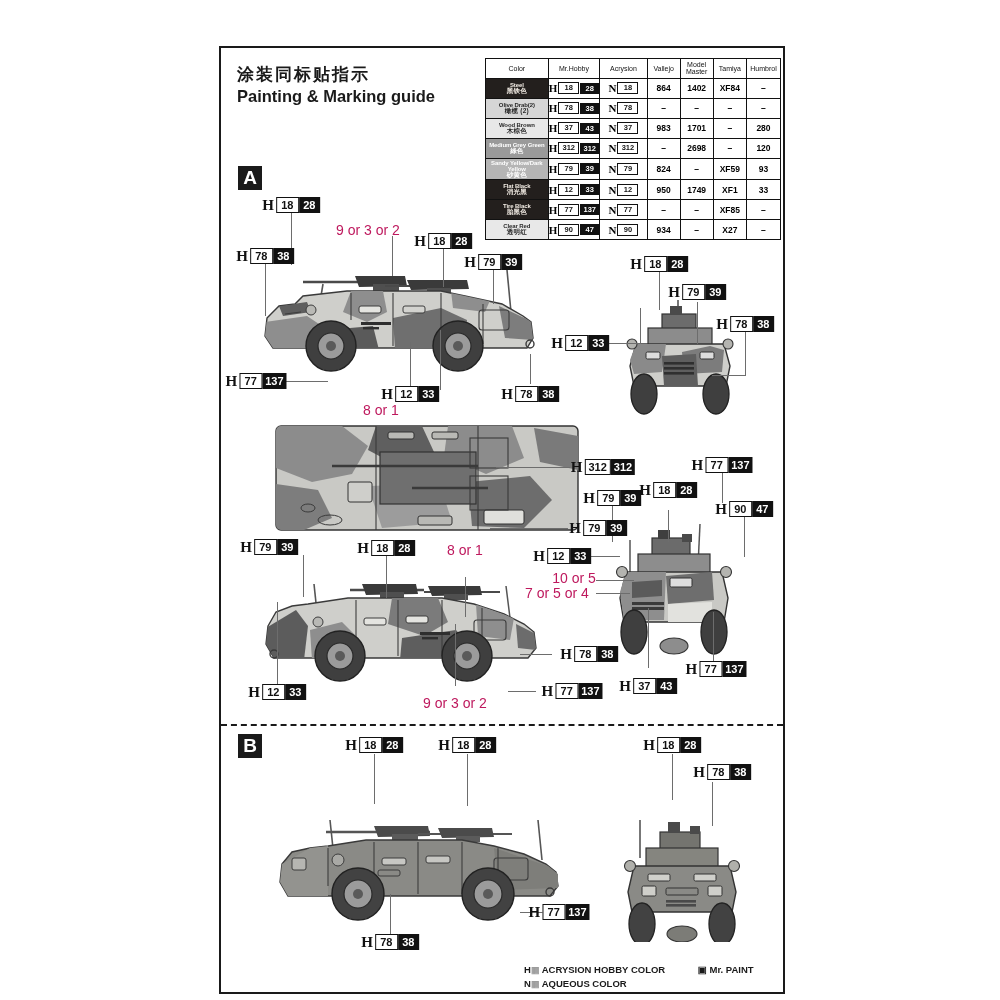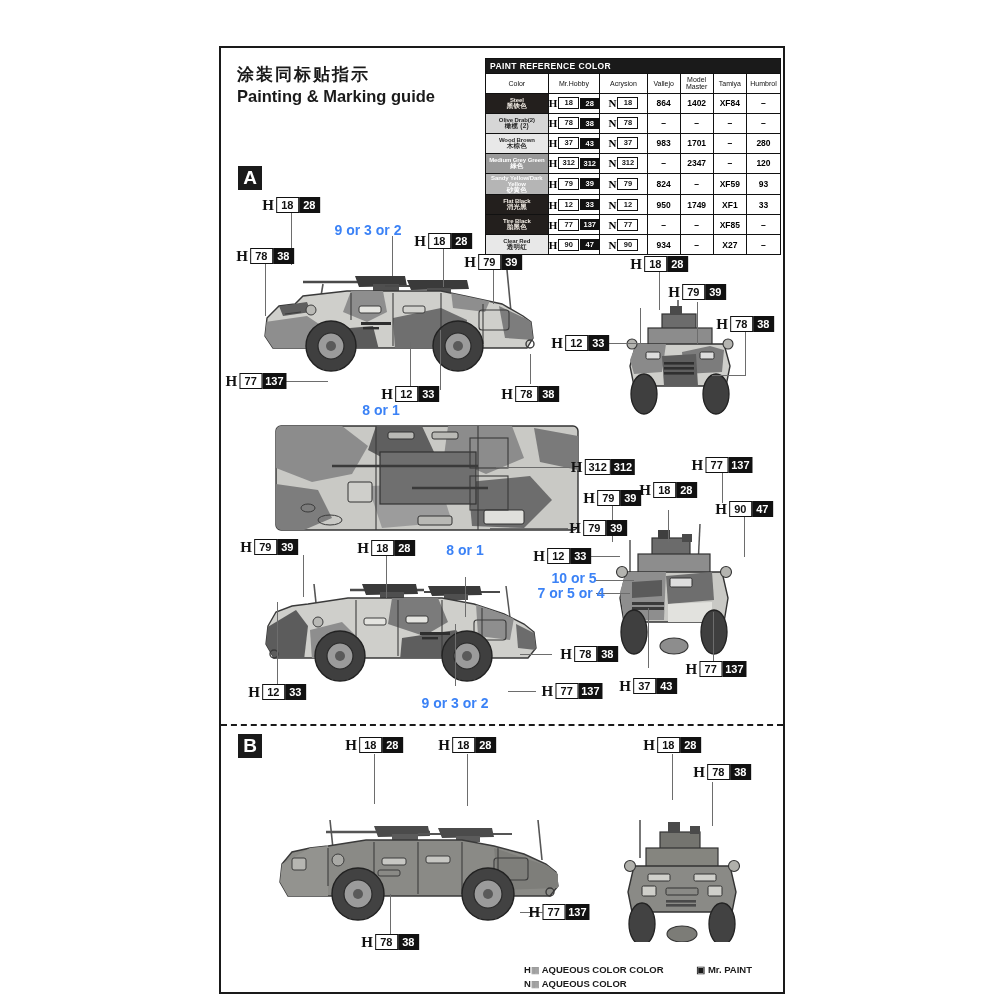--- a/index.html
+++ b/index.html
@@ -114,23 +114,22 @@
     padding: 0px 3px; line-height: 14px; min-width: 15px; text-align: center;
   }
   .callout .box-b {
     background: #111; color: #fff;
     font-size: 11px; font-weight: 700;
     padding: 0px 3px; line-height: 16px; min-width: 15px; text-align: center;
   }
   
   .partnum {
     position: absolute;
-    font-size: 14px; color: #3b82f6; white-space: nowrap;
+    font-size: 14px; color: #be185d; white-space: nowrap;
     transform: translate(-50%, -50%);
-    font-weight: bold;
   }
   
   .leader { position: absolute; background: #6d6d6d; }
   .leader.v { width: 1.4px; }
   .leader.h { height: 1.4px; }
   
   .legend {
     position: absolute; left: 524px; top: 931px;
     font-size: 9.5px; font-weight: 700; color: #1a1a1a;
     line-height: 13px; white-space: nowrap;
@@ -160,23 +159,20 @@
 
 <div id="page">
 
   <div class="sheet"></div>
 
   <div class="title-cn">涂装同标贴指示</div>
   <div class="title-en">Painting &amp; Marking guide</div>
 
   <table class="paint-table">
     <tbody>
-      <tr>
-        <td class="pt-title" colspan="7">PAINT  REFERENCE COLOR</td>
-      </tr>
       <tr class="pt-head">
         <td>Color</td>
         <td>Mr.Hobby</td>
         <td>Acrysion</td>
         <td>Vallejo</td>
         <td>Model Master</td>
         <td>Tamiya</td>
         <td>Humbrol</td>
       </tr>
 
@@ -261,21 +257,21 @@
               <span class="chip-b">312</span>
             </span>
           </td>
           <td class="codecell">
             <span class="wrap">
               <span class="pfx">N</span>
               <span class="chip-w">312</span>
             </span>
           </td>
           <td class="val">–</td>
-          <td class="val">2347</td>
+          <td class="val">2698</td>
           <td class="val">–</td>
           <td class="val">120</td>
         </tr>
         <tr class="pt-row">
           <td class="cname grey">
             <span class="en">Sandy Yellow/Dark Yellow</span>
             <span class="cn">砂黄色</span>
           </td>
           <td class="codecell">
             <span class="wrap">
@@ -836,27 +832,27 @@
   <div class="callout" style="left:390px; top:910px;">
     <span class="letter">H</span>
     <span class="box-w">78</span>
     <span class="box-b">38</span>
   </div>
 
   <div class="partnum" style="left:368px; top:198px;">9 or 3 or 2</div>
   <div class="partnum" style="left:381px; top:378px;">8 or 1</div>
   <div class="partnum" style="left:465px; top:518px;">8 or 1</div>
   <div class="partnum" style="left:574px; top:546px;">10 or 5</div>
-  <div class="partnum" style="left:571px; top:561px;">7 or 5 or 4</div>
+  <div class="partnum" style="left:557px; top:561px;">7 or 5 or 4</div>
   <div class="partnum" style="left:455px; top:671px;">9 or 3 or 2</div>
 
   <div class="legend">
     <div>
       <span>H</span><span class="gm sq">▦</span>
-      <span>AQUEOUS COLOR COLOR</span>
+      <span>ACRYSION HOBBY COLOR</span>
       <span class="mr">▣</span>
       <span>Mr. PAINT</span>
     </div>
     <div>
       <span>N</span><span class="gm sq">▦</span>
       <span>AQUEOUS COLOR</span>
     </div>
   </div>
 
   <div class="footer-rule"></div>

